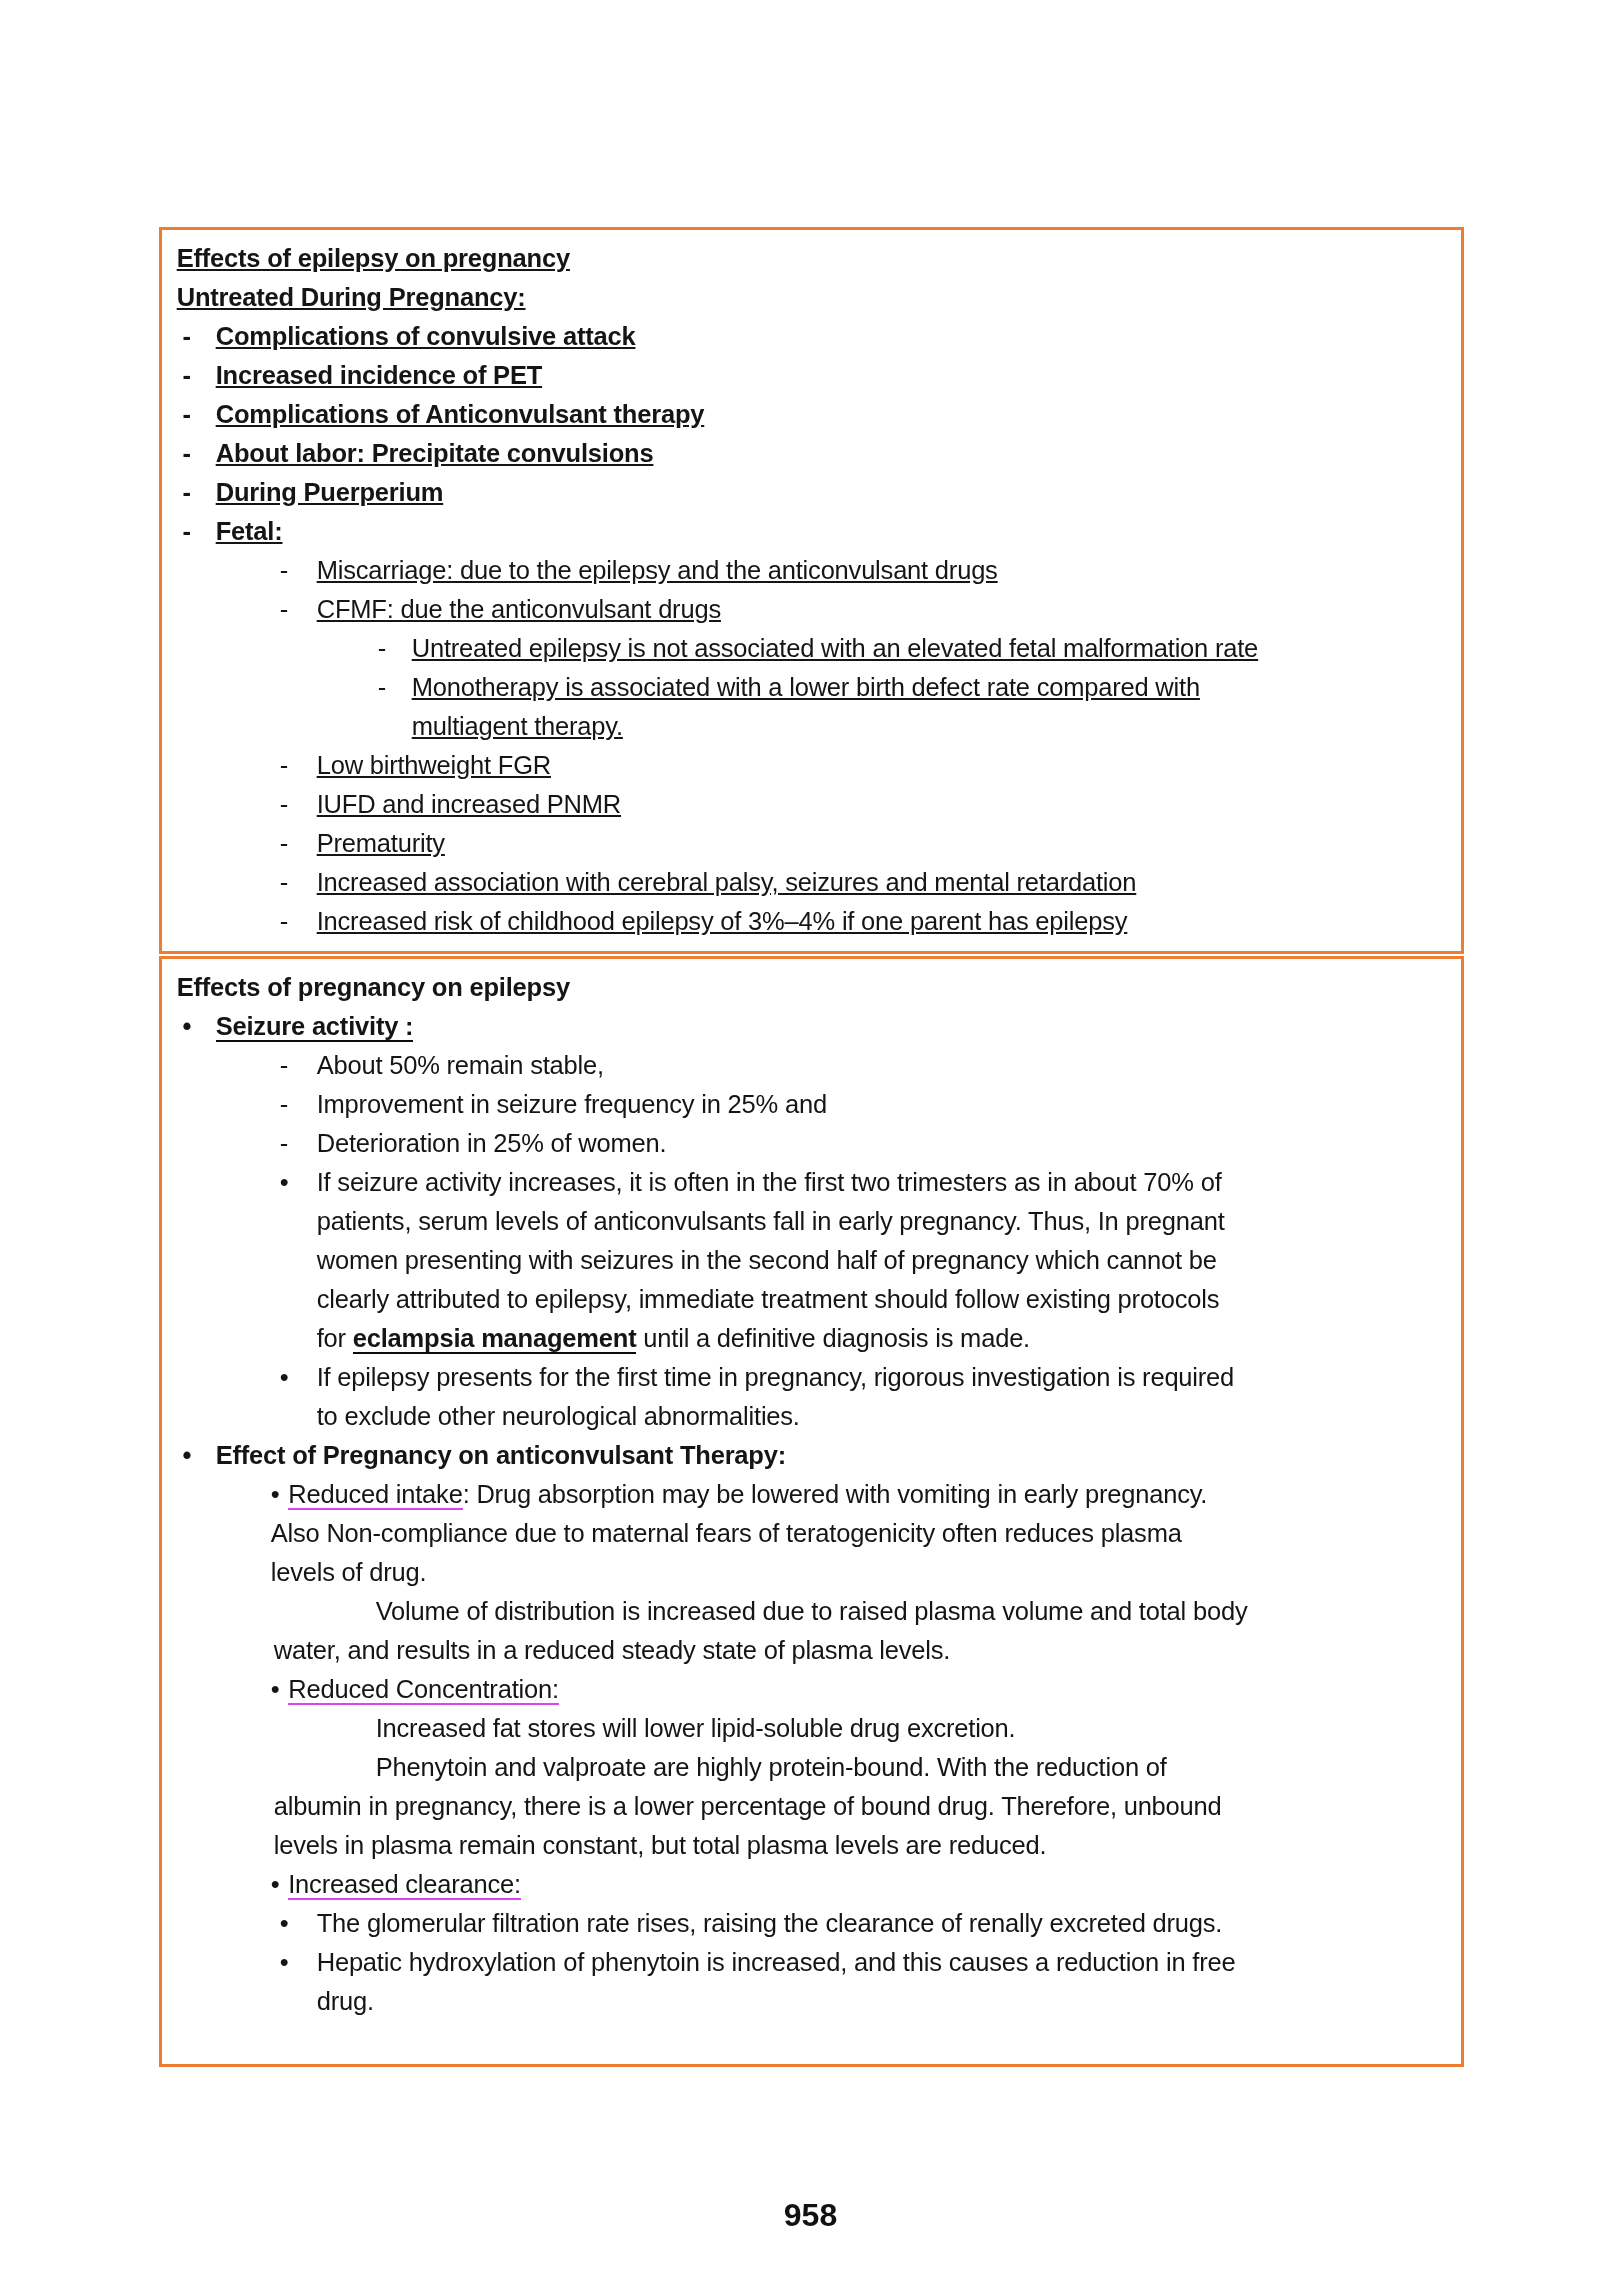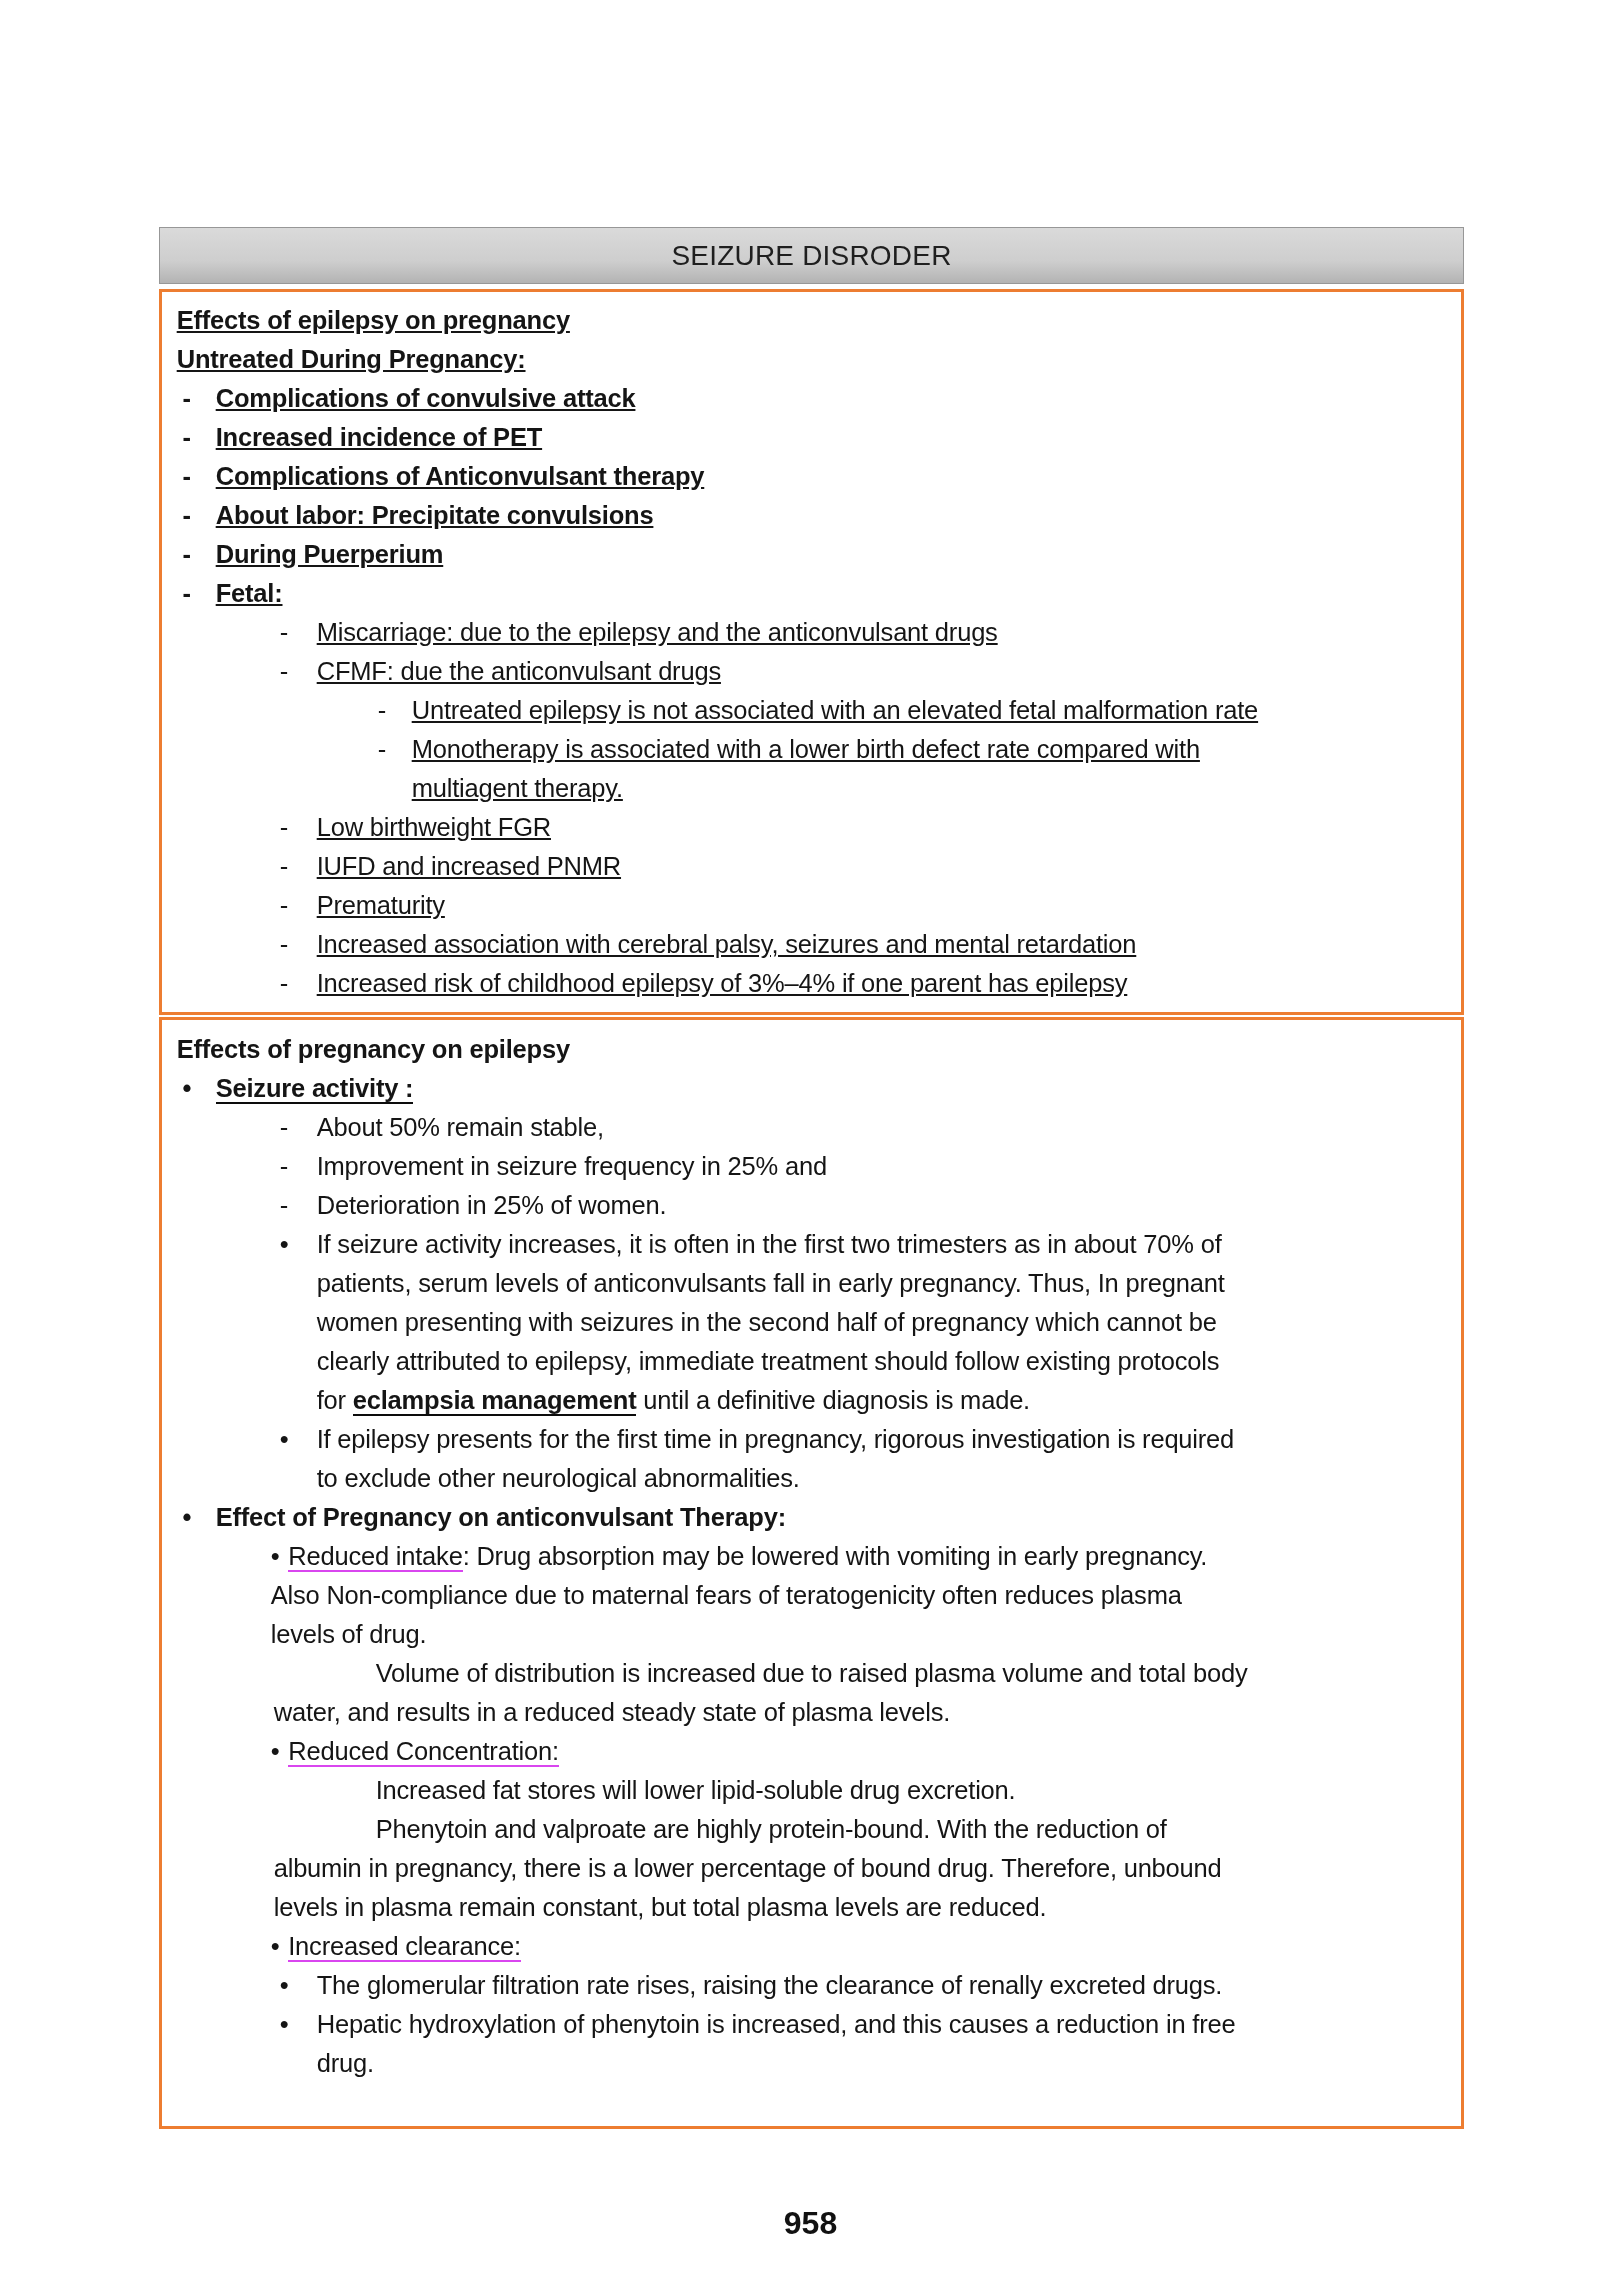--- a/index.html
+++ b/index.html
@@ -26,32 +26,29 @@
   .l1 { padding-left:39px; }  .l1 .b { left:5.9px; }
   .l2 { padding-left:140px; } .l2 .b { left:103px; }
   .l3 { padding-left:235px; } .l3 .b { left:201px; }
   .pb  { margin-left:94px; line-height:39px; }
   .vol { margin-left:97px; text-indent:102px; line-height:39px; }
   .u  { border-bottom:2px solid #d946ef; }
   .ub { font-weight:bold; border-bottom:2.9px solid #0c0c0c; }
   .dot-sp { margin-right:8.8px; }
   .footer {
     position:absolute; top:2197px; left:0; width:1621px; text-align:center;
-    font-size:32px; font-weight:bold; color:#111; letter-spacing:0;margin-top:8px;
+    font-size:32px; font-weight:bold; color:#111; letter-spacing:0;
   }
 </style>
 </head>
 <body>
 
 <div class="page">
   <div class="content">
 
-    <div class="title-bar">
-      <span>SEIZURE DISRODER</span>
-    </div>
 
     <div class="box box1">
       <div class="line bold"><span class="t">Effects of epilepsy on pregnancy</span></div>
       <div class="line bold"><span class="t">Untreated During Pregnancy:</span></div>
       <div class="line l1 bold"><span class="b">-</span><span class="t">Complications of convulsive attack</span></div>
       <div class="line l1 bold"><span class="b">-</span><span class="t">Increased incidence of PET</span></div>
       <div class="line l1 bold"><span class="b">-</span><span class="t">Complications of Anticonvulsant therapy</span></div>
       <div class="line l1 bold"><span class="b">-</span><span class="t">About labor: Precipitate convulsions</span></div>
       <div class="line l1 bold"><span class="b">-</span><span class="t">During Puerperium</span></div>
       <div class="line l1 bold"><span class="b">-</span><span class="t">Fetal:</span></div>

